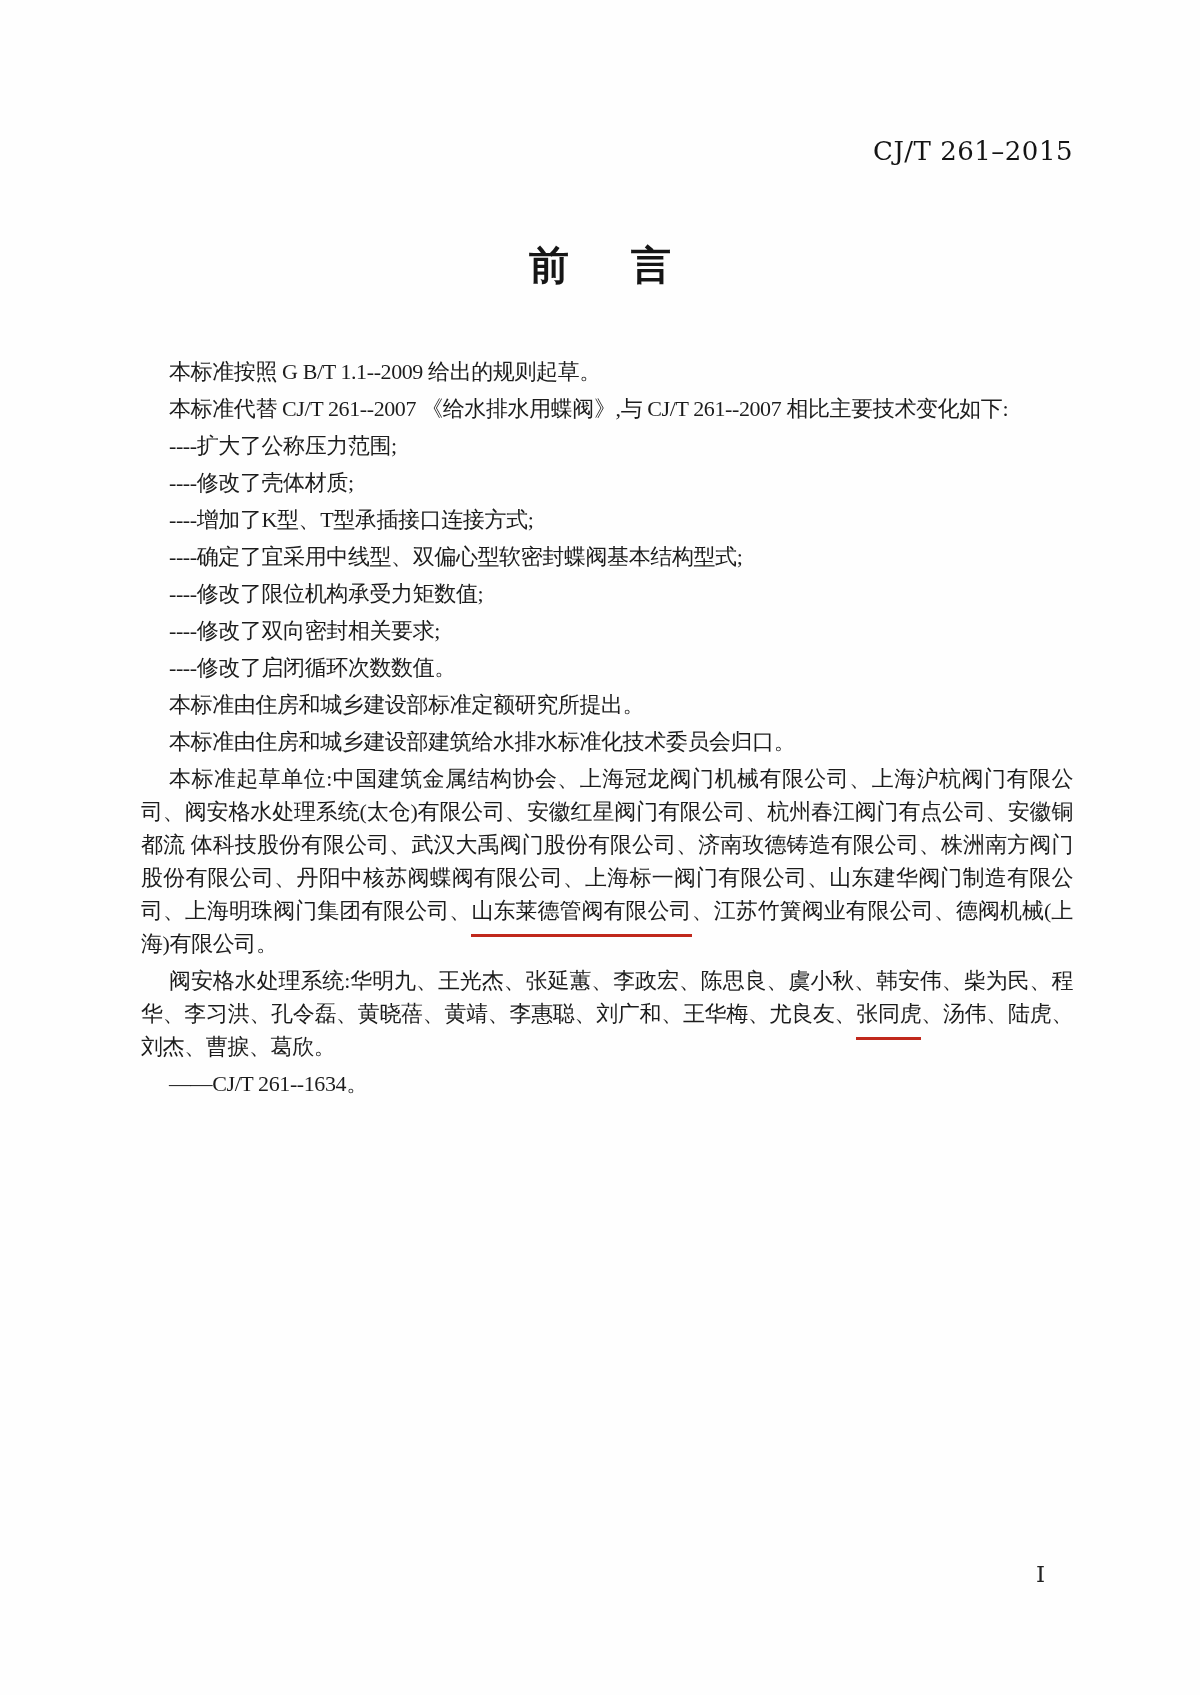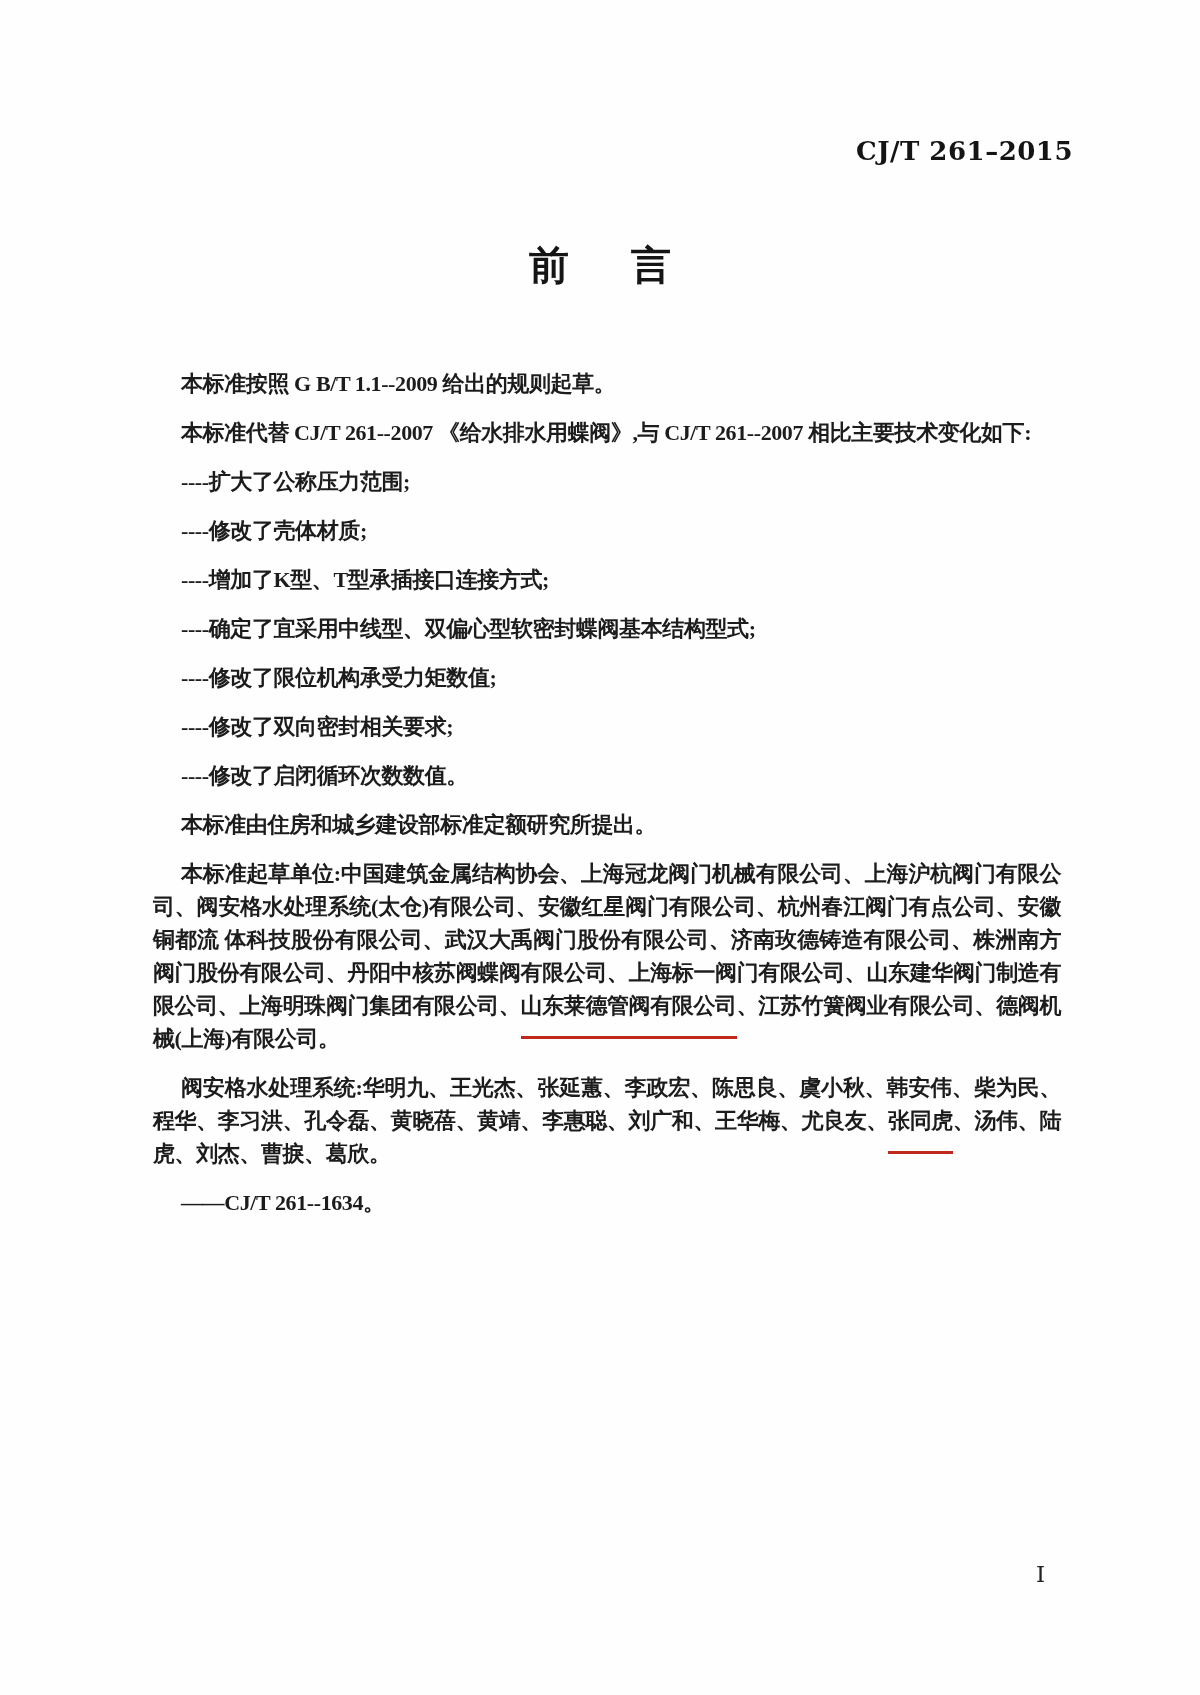--- a/index.html
+++ b/index.html
@@ -14,21 +14,21 @@
     background: #fefefe;
     overflow: hidden;
     font-family: "Liberation Serif", "DejaVu Serif", serif;
     color: #1b1b1b;
   }
   .doc-number {
     position: absolute;
     top: 136px;
     right: 127px;
     font-family: "DejaVu Serif", "Liberation Serif", serif;
-    font-weight: bold;
+    font-weight: normal;
     font-size: 26px;
     letter-spacing: 0.5px;
     color: #141414;
   }
   .title {
     position: absolute;
     top: 238px;
     left: 0;
     width: 100%;
     margin: 0;
@@ -45,27 +45,26 @@
     top: 351px;
     left: 137px;
     width: 940px;
     font-size: 22px;
     line-height: 33px;
     letter-spacing: -0.4px;
     text-align: justify;
     color: #1c1c1c;
   }
   .para {
-    margin: 16px;
+    margin: 4px;
     text-indent: 28px;
-    font-weight: bold;
   }
   .red-underline {
     border-bottom: 3px solid #c0281c;
-    padding-bottom: 18px;
+    padding-bottom: 11px;
   }
   .page-number {
     position: absolute;
     top: 1561px;
     left: 1036px;
     font-size: 23px;
     color: #222;
     font-family: "DejaVu Serif", "Liberation Serif", serif;
   }
 </style>
@@ -90,20 +89,21 @@
     <p class="para">----扩大了公称压力范围;</p>
     <p class="para">----修改了壳体材质;</p>
     <p class="para">----增加了K型、T型承插接口连接方式;</p>
     <p class="para">----确定了宜采用中线型、双偏心型软密封蝶阀基本结构型式;</p>
     <p class="para">----修改了限位机构承受力矩数值;</p>
     <p class="para">----修改了双向密封相关要求;</p>
     <p class="para">----修改了启闭循环次数数值。</p>
 
     <p class="para">本标准由住房和城乡建设部标准定额研究所提出。</p>
 
+    <p class="para">本标准由住房和城乡建设部建筑给水排水标准化技术委员会归口。</p>
 
     <p class="para"><span>本标准起草单位:中国建筑金属结构协会、上海冠龙阀门机械有限公司、上海沪杭阀门有限公司、阀安格水处理系统(太仓)有限公司、安徽红星阀门有限公司、杭州春江阀门有点公司、安徽铜都流 体科技股份有限公司、武汉大禹阀门股份有限公司、济南玫德铸造有限公司、株洲南方阀门股份有限公司、丹阳中核苏阀蝶阀有限公司、上海标一阀门有限公司、山东建华阀门制造有限公司、上海明珠阀门集团有限公司、</span><span class="red-underline" style="border-bottom-color: rgb(192, 40, 28);">山东莱德管阀有限公司</span><span>、江苏竹簧阀业有限公司、德阀机械(上海)有限公司。</span></p>
 
     <p class="para"><span>阀安格水处理系统:华明九、王光杰、张延蕙、李政宏、陈思良、虞小秋、韩安伟、柴为民、程华、李习洪、孔令磊、黄晓蓓、黄靖、李惠聪、刘广和、王华梅、尤良友、</span><span class="red-underline" style="border-bottom-color: rgb(192, 40, 28);">张同虎</span><span>、汤伟、陆虎、刘杰、曹捩、葛欣。</span></p>
 
 
     <p class="para">——CJ/T 261--1634。</p>
 
   </div>
 

